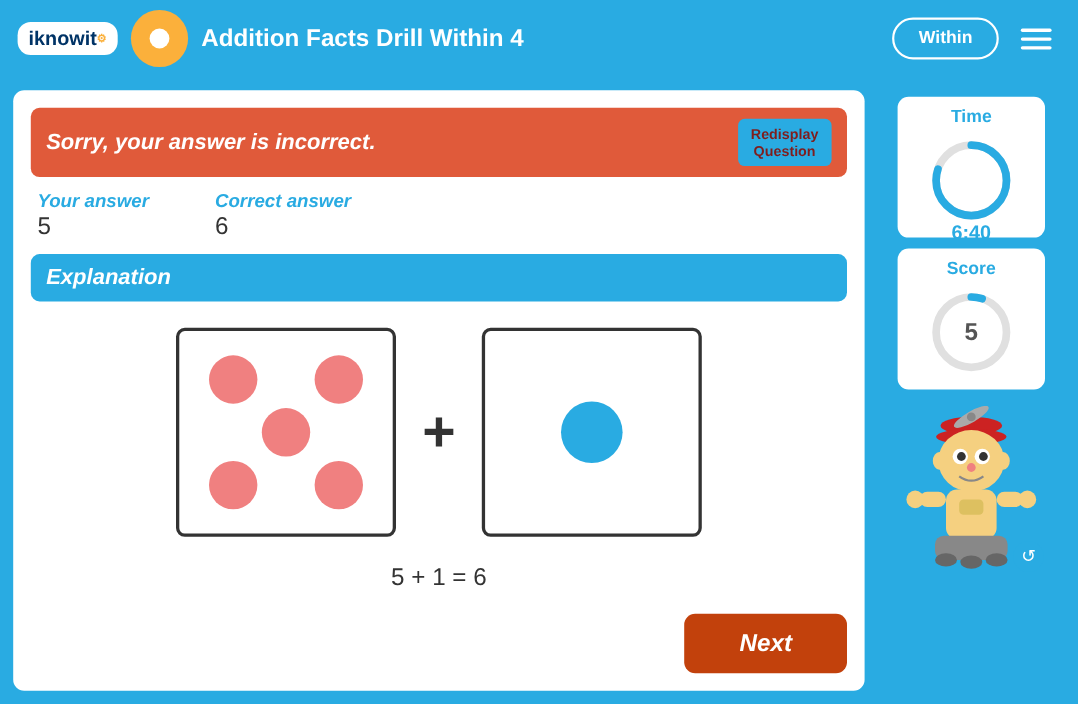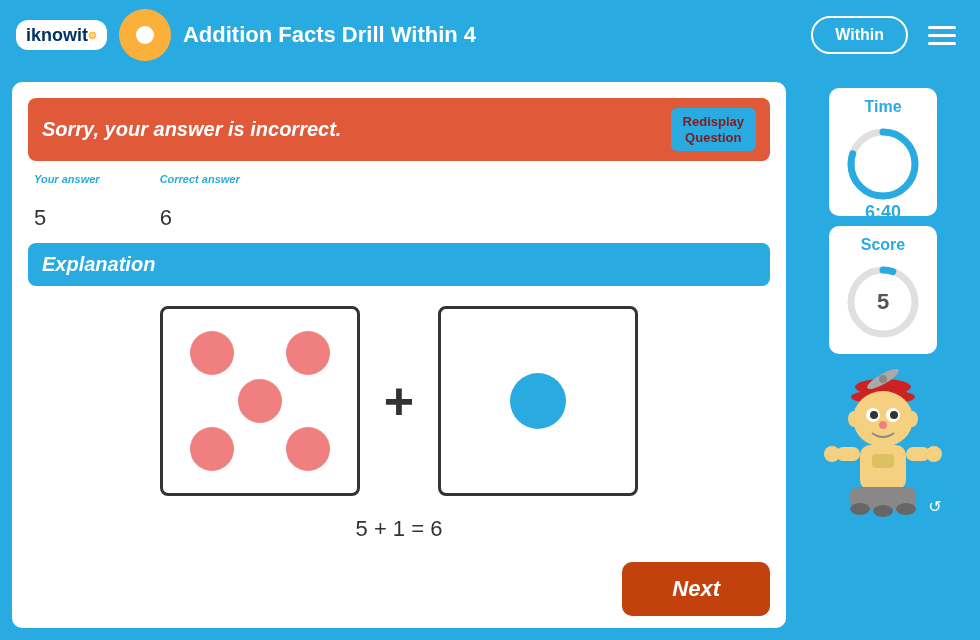--- a/index.html
+++ b/index.html
@@ -133,25 +133,25 @@
     }
 
     
     .answer-row {
       display: flex;
       gap: 60px;
       padding: 0 6px;
     }
     .answer-col {}
     .answer-label {
-      font-size: 11px;
+      font-size: 17px;
       font-style: italic;
       font-weight: bold;
       color: #29abe2;
-      margin-bottom: 20px;
+      margin-bottom: 0;
     }
     .answer-value {
       font-size: 22px;
       color: #333;
     }
 
     
     .explanation-header {
       background: #29abe2;
       border-radius: 8px;
@@ -254,21 +254,21 @@
       display: flex;
       flex-direction: column;
       align-items: center;
       gap: 10px;
       padding: 6px 0;
     }
 
     .sidebar-card {
       background: white;
       border-radius: 10px;
-      width: 108px;
+      width: 134px;
       display: flex;
       flex-direction: column;
       align-items: center;
       padding: 10px 8px 12px;
     }
     .sidebar-card-title {
       font-size: 16px;
       font-weight: bold;
       color: #29abe2;
       margin-bottom: 8px;

